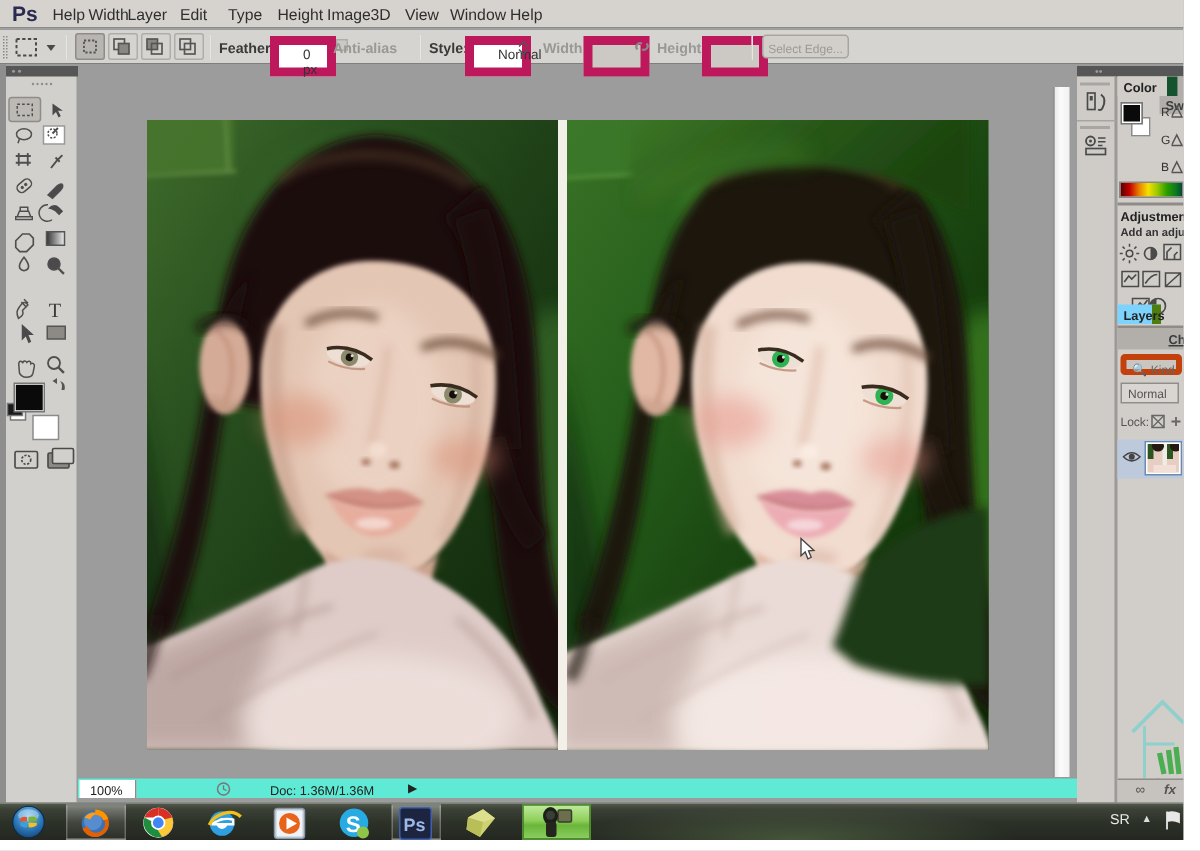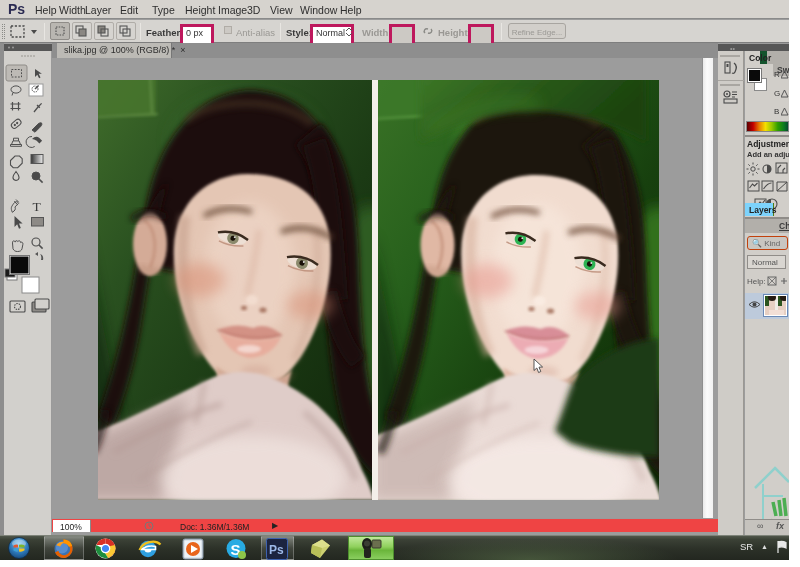--- a/index.html
+++ b/index.html
@@ -10,39 +10,39 @@
 
 #menubar { left:0; top:0; width:789px; height:19px; background:#d6d3ce; border-bottom:1px solid #8a8a8a; }
 #pslogo { left:8px; top:1px; font-size:14px; font-weight:bold; color:#2b2b52; letter-spacing:0px; }
 .mi { top:4px; font-size:10.5px; color:#2e2e2e; }
 
 
 #optbar { left:0; top:20px; width:789px; height:23px; background:#d6d4d0; border-bottom:1px solid #7e7e7e; }
 .sep { width:1px; height:17px; top:3px; background:#aaa7a2; border-right:1px solid #e8e6e2; }
 .obtxt { font-size:9.5px; font-weight:bold; color:#3a3a3a; top:7px; }
 .obgray { color:#9a9894; }
-.obfield { height:27px; top:4px; background:#fff; border:3px solid #be185d; font-size:9px; color:#333; padding:1px 3px; }
+.obfield { height:27px; top:4px; background:#fff; border:6px solid #be185d; font-size:9px; color:#333; padding:1px 16px; }
 .obfield.dis { background:#ccc9c4; color:#aaa; }
 .boolbtn { width:20px; height:18px; top:2px; border:1px solid #b0ada8; border-radius:2px; }
 
 
 #tabbar { left:52px; top:43px; width:666px; height:15px; background:#8e8e8e; }
 #doctab { left:5px; top:0; width:115px; height:15px; background:#bcbab5; border-right:1px solid #777; font-size:9px; color:#2e2e2e; padding:2px 0 0 7px; white-space:nowrap; }
 
 
 #lsliver { left:0; top:43px; width:4px; height:492px; background:#8e8e8e; }
 #toolcol { left:4px; top:44px; width:48px; height:491px; background:#d2d0cc; border-right:1px solid #9a9a9a; }
 
 
 #canvas { left:52px; top:58px; width:666px; height:460px; background:#9c9c9c; }
 #photo { left:46px; top:22px; width:561px; height:420px; }
 #vscroll { left:650px; top:0px; width:11px; height:460px; background:linear-gradient(90deg,#e9e9e9,#fbfbfb 40%,#f1f1f1); border-left:1px solid #8f8f8f; }
 
 
-#statusbar { left:52px; top:518px; width:666px; height:14px; background:#ef4444; border-top:1px solid #9a9a9a; font-size:9px; color:#222; }
+#statusbar { left:52px; top:518px; width:666px; height:14px; background:#5eead4; border-top:1px solid #9a9a9a; font-size:9px; color:#222; }
 #zoombox { left:1px; top:1px; width:38px; height:12px; background:#fff; border-right:1px solid #8a8a8a; padding:2px 0 0 7px; font-size:8.5px;}
 
 
 #dockhdr { left:718px; top:44px; width:71px; height:7px; background:#565656; }
 #iconstrip { left:718px; top:51px; width:26px; height:484px; background:#cfccc7; border-right:1px solid #9b9893; }
 #panels { left:745px; top:51px; width:44px; height:484px; background:#d1cec9; }
 #panels * { position:absolute; }
 .ptab { top:0; height:13px; font-size:8.5px; font-weight:bold; color:#222; padding:2px 0 0 4px; }
 .ptab.inactive { background:#b2afaa; color:#3c3c3c; }
 
@@ -233,41 +233,38 @@
       <rect x="29" y="7" width="7" height="7" fill="#8a8782" stroke="#555" stroke-width="1.1"></rect>
       <rect x="48" y="4" width="7" height="7" fill="#8a8782" stroke="#555" stroke-width="1.1"></rect>
       <rect x="51" y="7" width="7" height="7" fill="none" stroke="#555" stroke-width="1.1"></rect>
       <rect x="70" y="4" width="7" height="7" fill="none" stroke="#555" stroke-width="1.1"></rect>
       <rect x="73" y="7" width="7" height="7" fill="none" stroke="#555" stroke-width="1.1"></rect>
     </svg>
     <div class="sep" style="left:140px"></div>
     <span class="obtxt" style="left:146px">Feather:</span>
     <div class="obfield" style="left:180px;width:34px;">0 px</div>
     <span style="left:224px;top:6px;width:8px;height:8px;border:1px solid #b0aca6;background:#ccc9c4;"></span>
-    <span class="obtxt obgray" style="left:236px;font-weight:normal;">Anti-alias</span>
+    <span class="obtxt obgray" style="left:222px;font-weight:bold;">Anti-alias</span>
     <div class="sep" style="left:280px"></div>
     <span class="obtxt" style="left:286px">Style:</span>
     <div class="obfield" style="left:310px;width:44px;">Normal</div>
     <svg style="left:345px;top:7px" width="8" height="10" viewBox="0 0 8 10">
         <path d="M1 4 L4 1 L7 4 M1 6 L4 9 L7 6" fill="none" stroke="#555" stroke-width="1"></path>
       </svg>
     <span class="obtxt obgray" style="left:362px">Width:</span>
     <div class="obfield dis" style="left:389px;width:26px;"></div>
     <svg style="left:422px;top:5px" width="12" height="12" viewBox="0 0 12 12">
         <path d="M3 8 C1 6 3 3 6 4 M9 4 C11 6 9 9 6 8" fill="none" stroke="#8a8a86" stroke-width="1.4"></path>
       </svg>
     <span class="obtxt obgray" style="left:438px">Height:</span>
     <div class="obfield dis" style="left:468px;width:26px;"></div>
     <div class="sep" style="left:501px"></div>
-    <div style="left:508px;top:3px;width:58px;height:16px;border:1px solid #a8a5a0;border-radius:3px;background:#d2cfca;color:#9a9894;font-size:8px;text-align:center;padding-top:4px;white-space:nowrap;">Refine Edge...</div>
-  </div>
-
-  <div id="tabbar">
-    <div id="doctab">slika.jpg @ 100% (RGB/8) *&nbsp;&nbsp;×</div>
-  </div>
+    <div style="left:508px;top:3px;width:58px;height:16px;border:1px solid #a8a5a0;border-radius:3px;background:#d2cfca;color:#9a9894;font-size:8px;text-align:center;padding-top:4px;white-space:nowrap;">Select Edge...</div>
+  </div>
+
 
   <div id="lsliver"></div>
   <div id="toolcol">
   <svg width="48" height="491" viewBox="0 0 48 491" style="left:0;top:0">
     <rect x="0" y="0" width="48" height="7" fill="#565656"></rect>
     <circle cx="5" cy="3.5" r="1" fill="#9a9a9a"></circle>
         <circle cx="9" cy="3.5" r="1" fill="#9a9a9a"></circle>
     <g fill="#8f8d89">
           <circle cx="18" cy="12" r="0.8"></circle>
           <circle cx="21" cy="12" r="0.8"></circle>
@@ -352,21 +349,21 @@
     <svg style="left:4px;top:38px" width="18" height="16" viewBox="0 0 18 16" fill="none" stroke="#4a4a4a">
       <circle cx="5" cy="5" r="3" stroke-width="1.2"></circle>
         <circle cx="5" cy="5" r="1" fill="#4a4a4a" stroke="none"></circle>
       <path d="M 10 3 l 5 0 m -5 2.5 l 5 0 m -5 2.5 l 3 0" stroke-width="1.1"></path>
       <rect x="2" y="10" width="13" height="4" stroke-width="1.1"></rect>
     </svg>
   </div>
   <div id="panels">
     <div style="left:0;top:0;width:44px;height:13px;background:#b2afaa;"></div>
     <div class="ptab inactive" style="left:28px;width:16px;margin-top:12px;">Sw</div>
-    <div class="ptab" style="left:0px;width:22px;background:#d1cec9;border-right:7px solid #14532d;">Color</div>
+    <div class="ptab" style="left:0px;width:40px;background:#d1cec9;border-right:7px solid #14532d;">Color</div>
     <div style="left:9px;top:27px;width:13px;height:13px;background:#fff;border:1px solid #8a8a8a;"></div>
     <div style="left:3px;top:18px;width:13px;height:13px;background:#0a0a0a;border:1px solid #fff;box-shadow:0 0 0 1px #777;"></div>
     <span style="left:29px;top:19px;font-size:8px;color:#333;">R</span>
     <span style="left:29px;top:38px;font-size:8px;color:#333;">G</span>
     <span style="left:29px;top:56px;font-size:8px;color:#333;">B</span>
     <svg style="left:36px;top:19px" width="8" height="60" viewBox="0 0 8 60" fill="#555">
       <path d="M0 8 L3.5 1 L7 8 Z" fill="none" stroke="#555"></path>
         <path d="M0 27 L3.5 20 L7 27 Z" fill="none" stroke="#555"></path>
         <path d="M0 45 L3.5 38 L7 45 Z" fill="none" stroke="#555"></path>
     </svg>
@@ -387,24 +384,24 @@
         <path d="M17.5 28 q 4 -6 8 -6" stroke-width="1.1"></path>
       <path d="M31 21 l10 0 l0 9 l-10 0 z M31 30 l10 -9" stroke-width="1"></path>
       <rect x="9" y="38" width="11" height="10" stroke-width="1"></rect>
         <path d="M10 46 l4 -5 l2 2 l3 -4" stroke-width="1.1"></path>
       <path d="M25 38 a5 5 0 0 0 0 10 z" fill="#4a4a4a" stroke="none"></path>
         <circle cx="26" cy="43" r="5" stroke-width="1.1"></circle>
     </svg>
     <div style="left:0;top:166px;width:44px;height:2px;background:#8f8c88;"></div>
     <div style="left:0;top:168px;width:44px;height:14px;background:#b2afaa;"></div>
     <div class="ptab inactive" style="left:30px;top:168px;width:14px;text-decoration:underline;">Ch</div>
-    <div class="ptab" style="left:0px;top:152px;width:29px;background:#7dd3fc;border-right:1px solid #4d7c0f;">Layers</div>
-    <div style="left:2px;top:185px;width:41px;height:14px;background:#c9c6c1;border:1px solid #c2410c;border-radius:3px;font-size:8px;color:#666;padding:2px 0 0 4px;">🔍 Kind</div>
+    <div class="ptab" style="left:0px;top:152px;width:29px;background:#7dd3fc;border-right:6px solid #4d7c0f;">Layers</div>
+    <div style="left:2px;top:185px;width:41px;height:14px;background:#c9c6c1;border:4px solid #c2410c;border-radius:3px;font-size:8px;color:#666;padding:2px 0 0 4px;">🔍 Kind</div>
     <div style="left:2px;top:204px;width:39px;height:14px;background:#d9d6d1;border:1px solid #908d89;font-size:8px;color:#555;padding:2px 0 0 4px;">Normal</div>
-    <span style="left:2px;top:226px;font-size:8px;color:#555;">Help:</span>
+    <span style="left:2px;top:226px;font-size:8px;color:#555;">Lock:</span>
     <svg style="left:22px;top:225px" width="22" height="10" viewBox="0 0 22 10" stroke="#666" fill="none">
       <rect x="1" y="1" width="8" height="8"></rect>
         <path d="M1 1 l8 8 M9 1 l-8 8" stroke-width="0.8"></path>
         <path d="M14 5 h6 M17 2 v6" stroke-width="1.2"></path>
     </svg>
     <div style="left:0px;top:242px;width:44px;height:26px;background:#bdcadb;"></div>
     <svg style="left:3px;top:249px" width="13" height="9" viewBox="0 0 13 9">
         <path d="M1 4.5 Q6.5 -1 12 4.5 Q6.5 10 1 4.5 Z" fill="none" stroke="#444" stroke-width="1"></path>
         <circle cx="6.5" cy="4.5" r="2" fill="#444"></circle>
       </svg>

